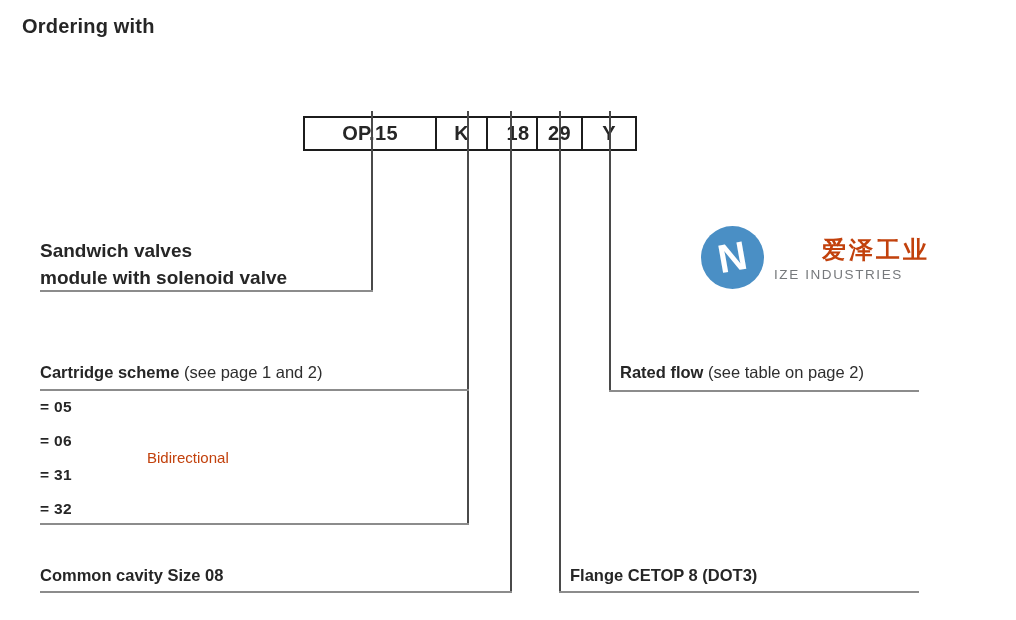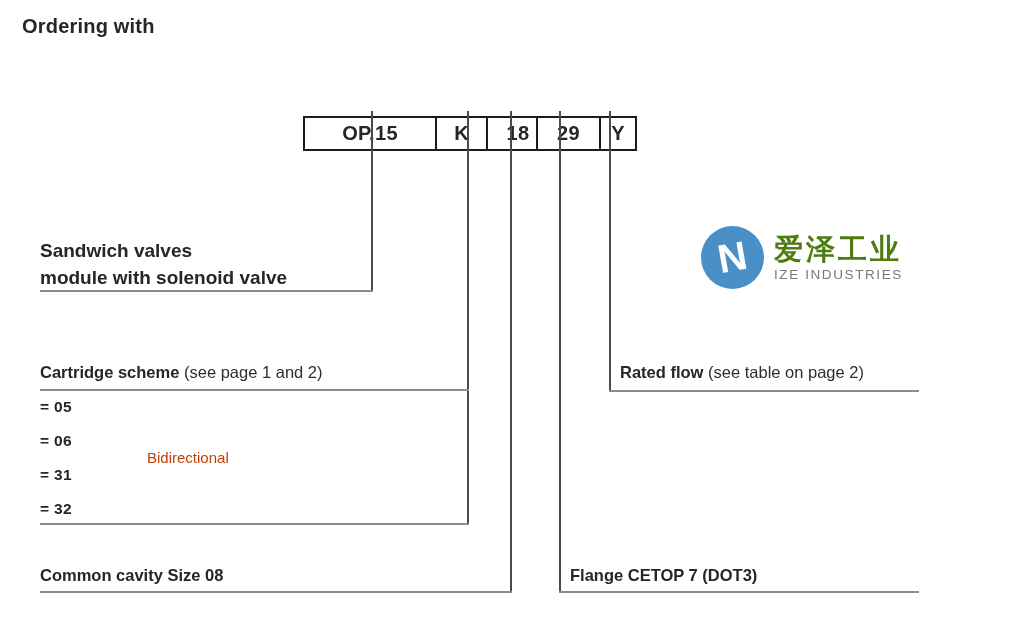--- a/index.html
+++ b/index.html
@@ -36,21 +36,21 @@
     justify-content: center;
     font-size: 20px;
     font-weight: bold;
     border-right: 2px solid #1c1c1c;
     letter-spacing: 0.3px;
   }
   .code-cell:last-child { border-right: none; flex: 1; }
   .c0 { width: 132px; }
   .c1 { width: 51px; }
   .c2 { width: 50px; padding-left: 12px; }
-  .c3 { width: 63px; }
+  .c3 { width: 45px; }
   
   .vline { position: absolute; width: 2px; background: #4a4a4a; }
   .hline { position: absolute; height: 2px; background: #8c8c8c; }
   
   .label-bold { font-size: 16.5px; font-weight: bold; }
   .label-note { font-size: 16.5px; font-weight: normal; color: #2e2e2e; }
   .sandwich {
     position: absolute; left: 40px; top: 237px;
     font-size: 19px; font-weight: bold; line-height: 27px;
   }
@@ -65,22 +65,22 @@
   .flange { position: absolute; left: 570px; top: 566px; }
   .rated-head { position: absolute; left: 620px; top: 363px; }
   
   .logo {
     position: absolute; left: 701px; top: 226px;
     display: flex; align-items: center;
   }
   .logo-icon { width: 63px; height: 63px; flex: 0 0 auto; }
   .logo-text { margin-left: 10px; display: flex; flex-direction: column; }
   .logo-cn {
-    font-size: 29px; font-weight: bold; color: #4d7c0f;
-    letter-spacing: 3px; line-height: 31px; white-space: nowrap;
+    font-size: 24px; font-weight: bold; color: #c2410c;
+    letter-spacing: 3px; line-height: 31px; white-space: nowrap; margin-left: 48px;
   }
   .logo-en {
     font-size: 13.5px; color: #76797c; letter-spacing: 1.6px;
     margin-top: 2px; white-space: nowrap;
   }
 </style>
 </head>
 <body>
 
 <div class="canvas">
@@ -118,21 +118,21 @@
 
   <div class="cartridge-head"><span class="label-bold">Cartridge scheme</span><span class="label-note"> (see page 1 and 2)</span></div>
   <div class="opt opt-0">= 05</div>
   <div class="opt opt-1">= 06</div>
   <div class="opt opt-2">= 31</div>
   <div class="opt opt-3">= 32</div>
   <div class="bidirectional">Bidirectional</div>
 
   <div class="common-cavity label-bold">Common cavity Size 08</div>
 
-  <div class="flange label-bold">Flange CETOP 7 (DOT3)</div>
+  <div class="flange label-bold">Flange CETOP 8 (DOT3)</div>
 
   <div class="rated-head"><span class="label-bold">Rated flow</span><span class="label-note"> (see table on page 2)</span></div>
 
   <div class="logo">
     <svg class="logo-icon" viewBox="0 0 63 63" aria-hidden="true">
       <circle cx="31.5" cy="31.5" r="31.5" fill="#4a8fc5"></circle>
       <text x="31.5" y="45" text-anchor="middle" font-family="Liberation Sans, sans-serif" font-size="40" font-weight="bold" fill="#ffffff" transform="rotate(-10 31.5 31.5)">N</text>
     </svg>
     <div class="logo-text">
       <div class="logo-cn">爱泽工业</div>

